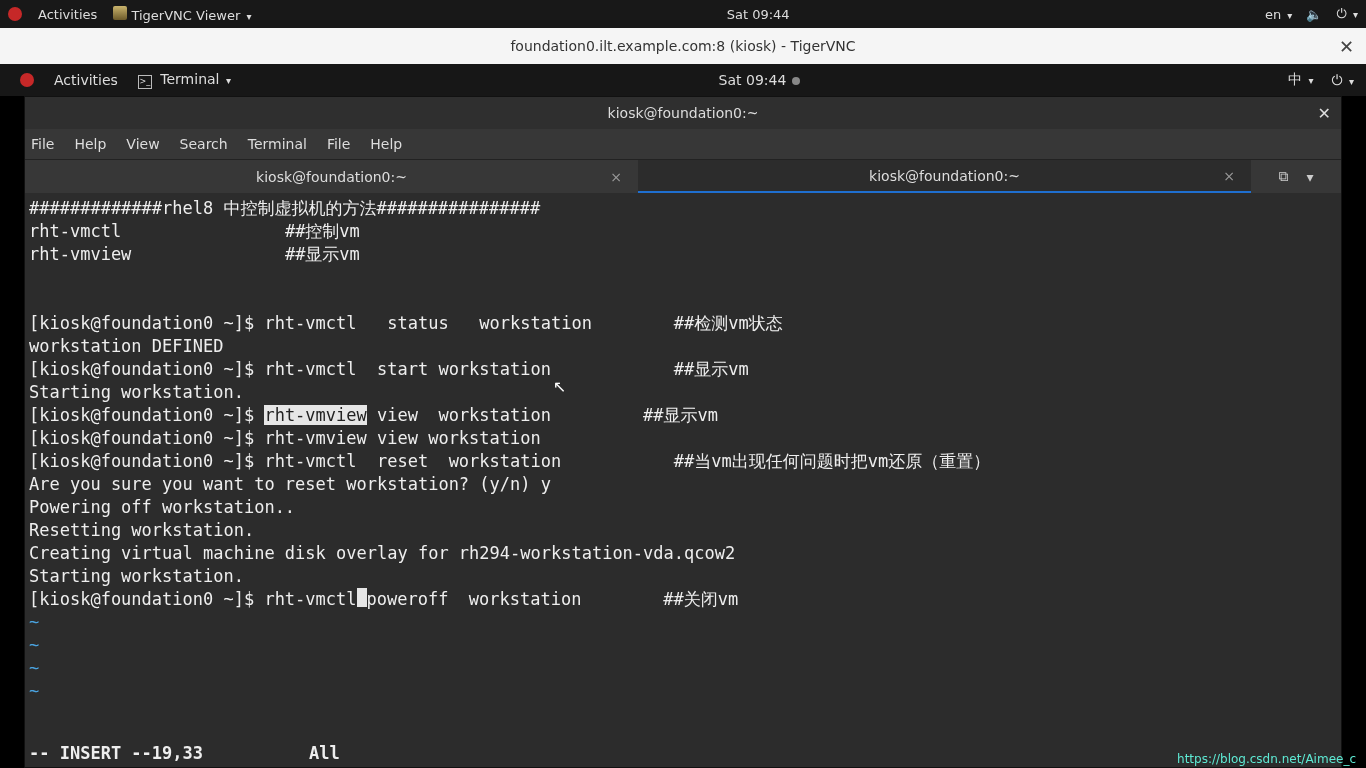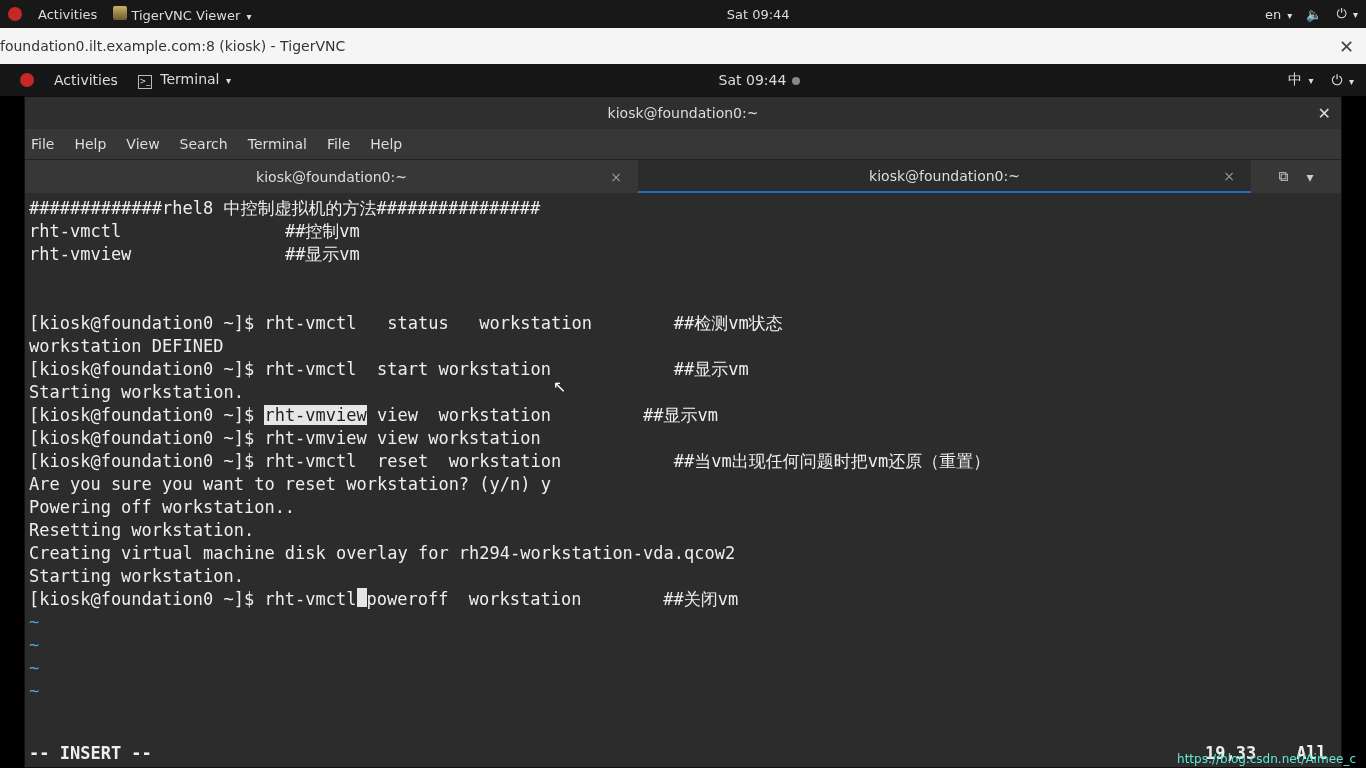--- a/index.html
+++ b/index.html
@@ -19,21 +19,21 @@
   .host-bar .center { flex: 1; text-align: center; }
   .host-bar .right { display: flex; align-items: center; gap: 14px; }
   .fedora-icon { width: 14px; height: 14px; background: #c62828; border-radius: 50%; display: inline-block; }
   .dropdown-caret { font-size: 10px; margin-left: 2px; }
   .vnc-icon { width: 14px; height: 14px; display: inline-block; background: linear-gradient(#c9b36c,#6c5a2a); border-radius: 2px; }
 
   
   .vnc-window { position: absolute; left: 0; right: 0; top: 28px; bottom: 0; background: #000; }
   .vnc-title {
     height: 36px; background: #f5f5f5; color: #333; display: flex;
-    align-items: center; justify-content: flex-start; font-size: 14px; position: relative;
+    align-items: center; justify-content: center; font-size: 14px; position: relative;
   }
   .vnc-title .close { position: absolute; right: 12px; font-size: 18px; color: #444; cursor: pointer; }
 
   
   .inner-bar {
     height: 32px; background: #171717; display: flex; align-items: center;
     padding: 0 12px; color: #ddd; font-size: 14px;
   }
   .inner-bar .left { display: flex; align-items: center; gap: 20px; margin-left: 8px; }
   .inner-bar .center { flex: 1; text-align: center; }
@@ -73,23 +73,23 @@
     font-family: "DejaVu Sans Mono","Liberation Mono",monospace;
     font-size: 17px; line-height: 23px; color: #eee;
     padding: 4px 4px 4px 4px; white-space: pre;
   }
   .hl { background: #e6e6e6; color: #222; }
   .vim-tilde { color: #4aa3df; }
   .cursor-blk { background:#e6e6e6; color:#222; display:inline-block; width:10px; height:19px; vertical-align:-2px; }
   .status-line {
     position: absolute; bottom: 4px; left: 4px; right: 4px;
     font-family: "DejaVu Sans Mono",monospace; font-size: 17px; color:#eee;
-    display: flex; justify-content: space-between; font-weight: bold;
-  }
-  .status-line .r { display: flex; gap: 40px; margin-right: 10px;}
+    display: flex; font-weight: bold;
+  }
+  .status-line .r { display: flex; gap: 106px; margin-right: 10px;}
 
   
   .faint-login {
     position:absolute; left: 430px; top: 230px; width: 340px; height: 50px;
     background: rgba(30,60,100,0.25); z-index:-1;
   }
   .redhat-wm {
     position:absolute; left: 530px; top: 480px; color:#888; font-weight: bold; font-size: 26px;
     z-index:-1; opacity:.25;
   }

